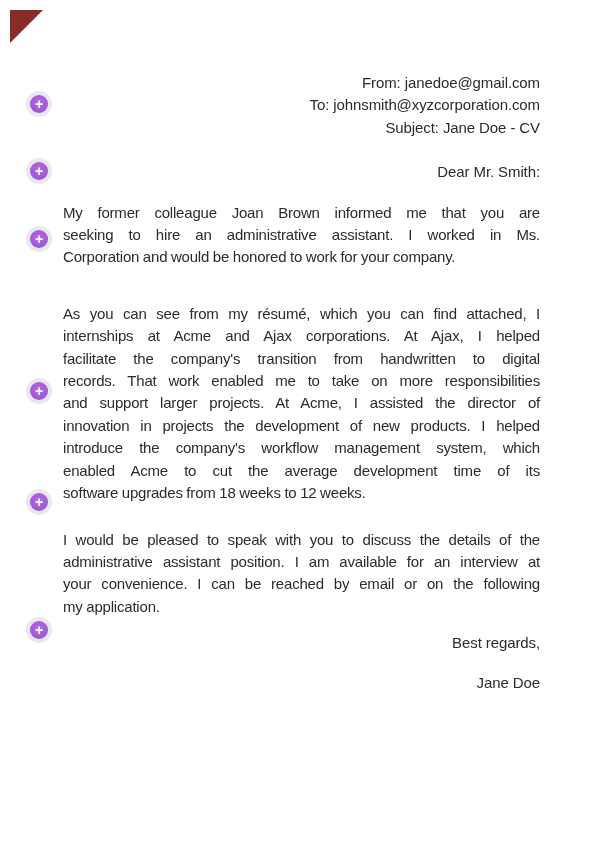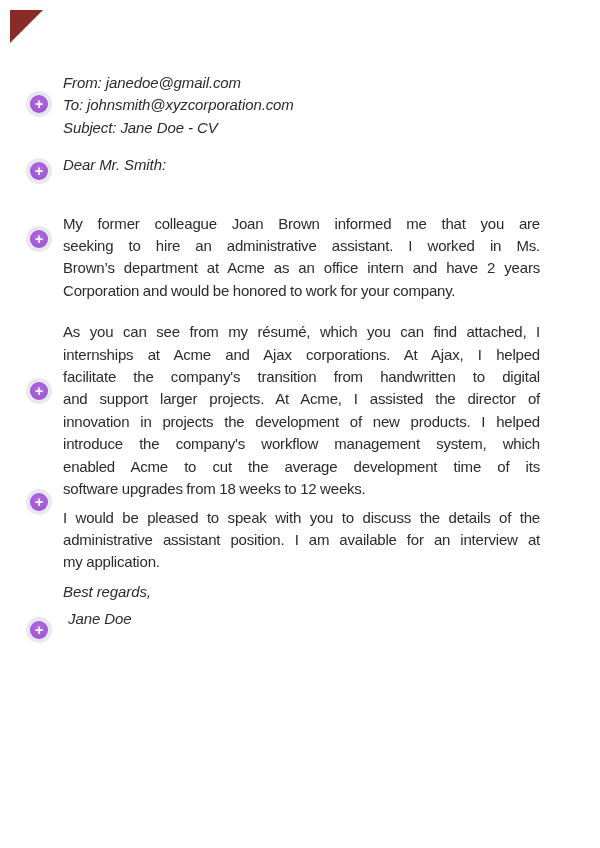--- a/index.html
+++ b/index.html
@@ -27,32 +27,32 @@
     display:flex; align-items:center; justify-content:center;
   }
   .plus{
     color:#fff; font-size:14px; font-weight:bold; line-height:1;
     transform:translateY(-0.5px);
   }
   .content{
     position:absolute; left:63px; top:72px; width:477px;
     font-size:15px; line-height:22.4px; letter-spacing:-0.1px;
   }
-  .hline, .salutation, .closing, .signature{ text-align:left;font-style:italic; }
+  .hline, .salutation, .closing, .signature{ text-align:right; }
   .para .line{
     text-align:justify; text-align-last:justify;
     letter-spacing:-0.2px; word-spacing:-0.3px;
   }
   .para .line.last{ text-align-last:left; }
-  .salutation{ margin-top:15px; }
-  .para-1{ margin-top:36px; }
-  .para-2{ margin-top:19px; }
-  .para-3{ margin-top:6px; }
-  .closing{ margin-top:7px; }
-  .signature{ margin-top:5px; padding-left:5px; }
+  .salutation{ margin-top:22px; }
+  .para-1{ margin-top:18px; }
+  .para-2{ margin-top:34px; }
+  .para-3{ margin-top:24px; }
+  .closing{ margin-top:14px; }
+  .signature{ margin-top:17px; padding-left:5px; }
 </style>
 </head>
 <body>
 
 <div class="page">
 
   <div class="corner"></div>
 
   <button class="add-btn" style="top:91px">
     <span class="add-btn-inner">
@@ -90,36 +90,37 @@
       <div class="hline">From: janedoe@gmail.com</div>
       <div class="hline">To: johnsmith@xyzcorporation.com</div>
       <div class="hline">Subject: Jane Doe - CV</div>
     </div>
 
     <div class="salutation">Dear Mr. Smith:</div>
 
     <div class="para para-1">
         <div class="line">My former colleague Joan Brown informed me that you are</div>
         <div class="line">seeking to hire an administrative assistant. I worked in Ms.</div>
-        <div class="line">Brown’s department at Acme as an office intern and have 2 years</div>
         <div class="line last">Corporation and would be honored to work for your company.</div>
       </div>
     <div class="para para-2">
         <div class="line">As you can see from my résumé, which you can find attached, I</div>
         <div class="line">internships at Acme and Ajax corporations. At Ajax, I helped</div>
         <div class="line">facilitate the company's transition from handwritten to digital</div>
+        <div class="line">records. That work enabled me to take on more responsibilities</div>
         <div class="line">and support larger projects. At Acme, I assisted the director of</div>
         <div class="line">innovation in projects the development of new products. I helped</div>
         <div class="line">introduce the company's workflow management system, which</div>
         <div class="line">enabled Acme to cut the average development time of its</div>
         <div class="line last">software upgrades from 18 weeks to 12 weeks.</div>
       </div>
     <div class="para para-3">
         <div class="line">I would be pleased to speak with you to discuss the details of the</div>
         <div class="line">administrative assistant position. I am available for an interview at</div>
+        <div class="line">your convenience. I can be reached by email or on the following</div>
         <div class="line last">my application.</div>
       </div>
 
     <div class="closing">Best regards,</div>
     <div class="signature">Jane Doe</div>
   </div>
 
 </div>
 
 </body></html>

